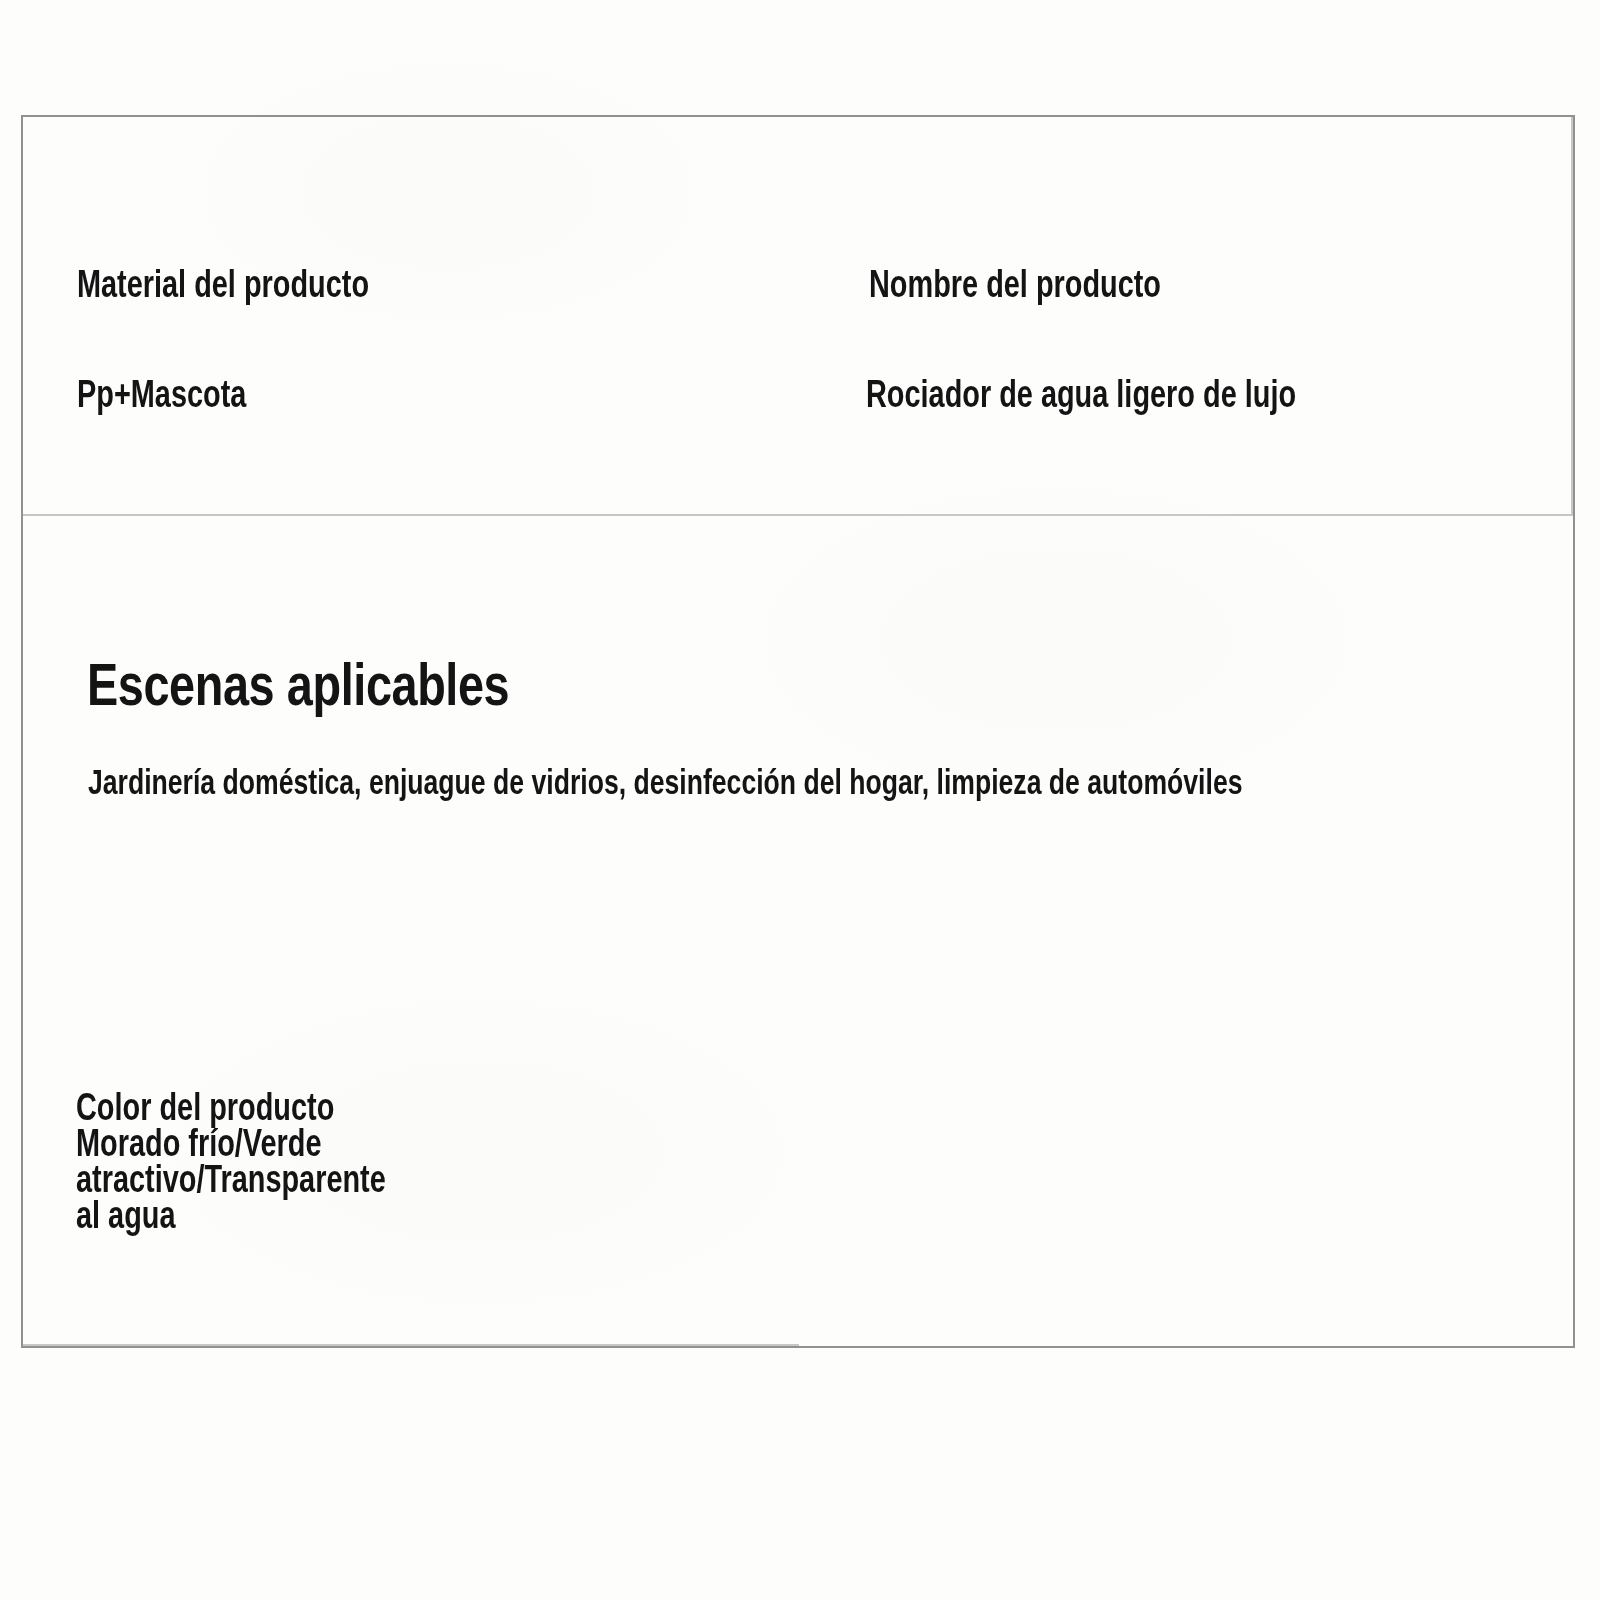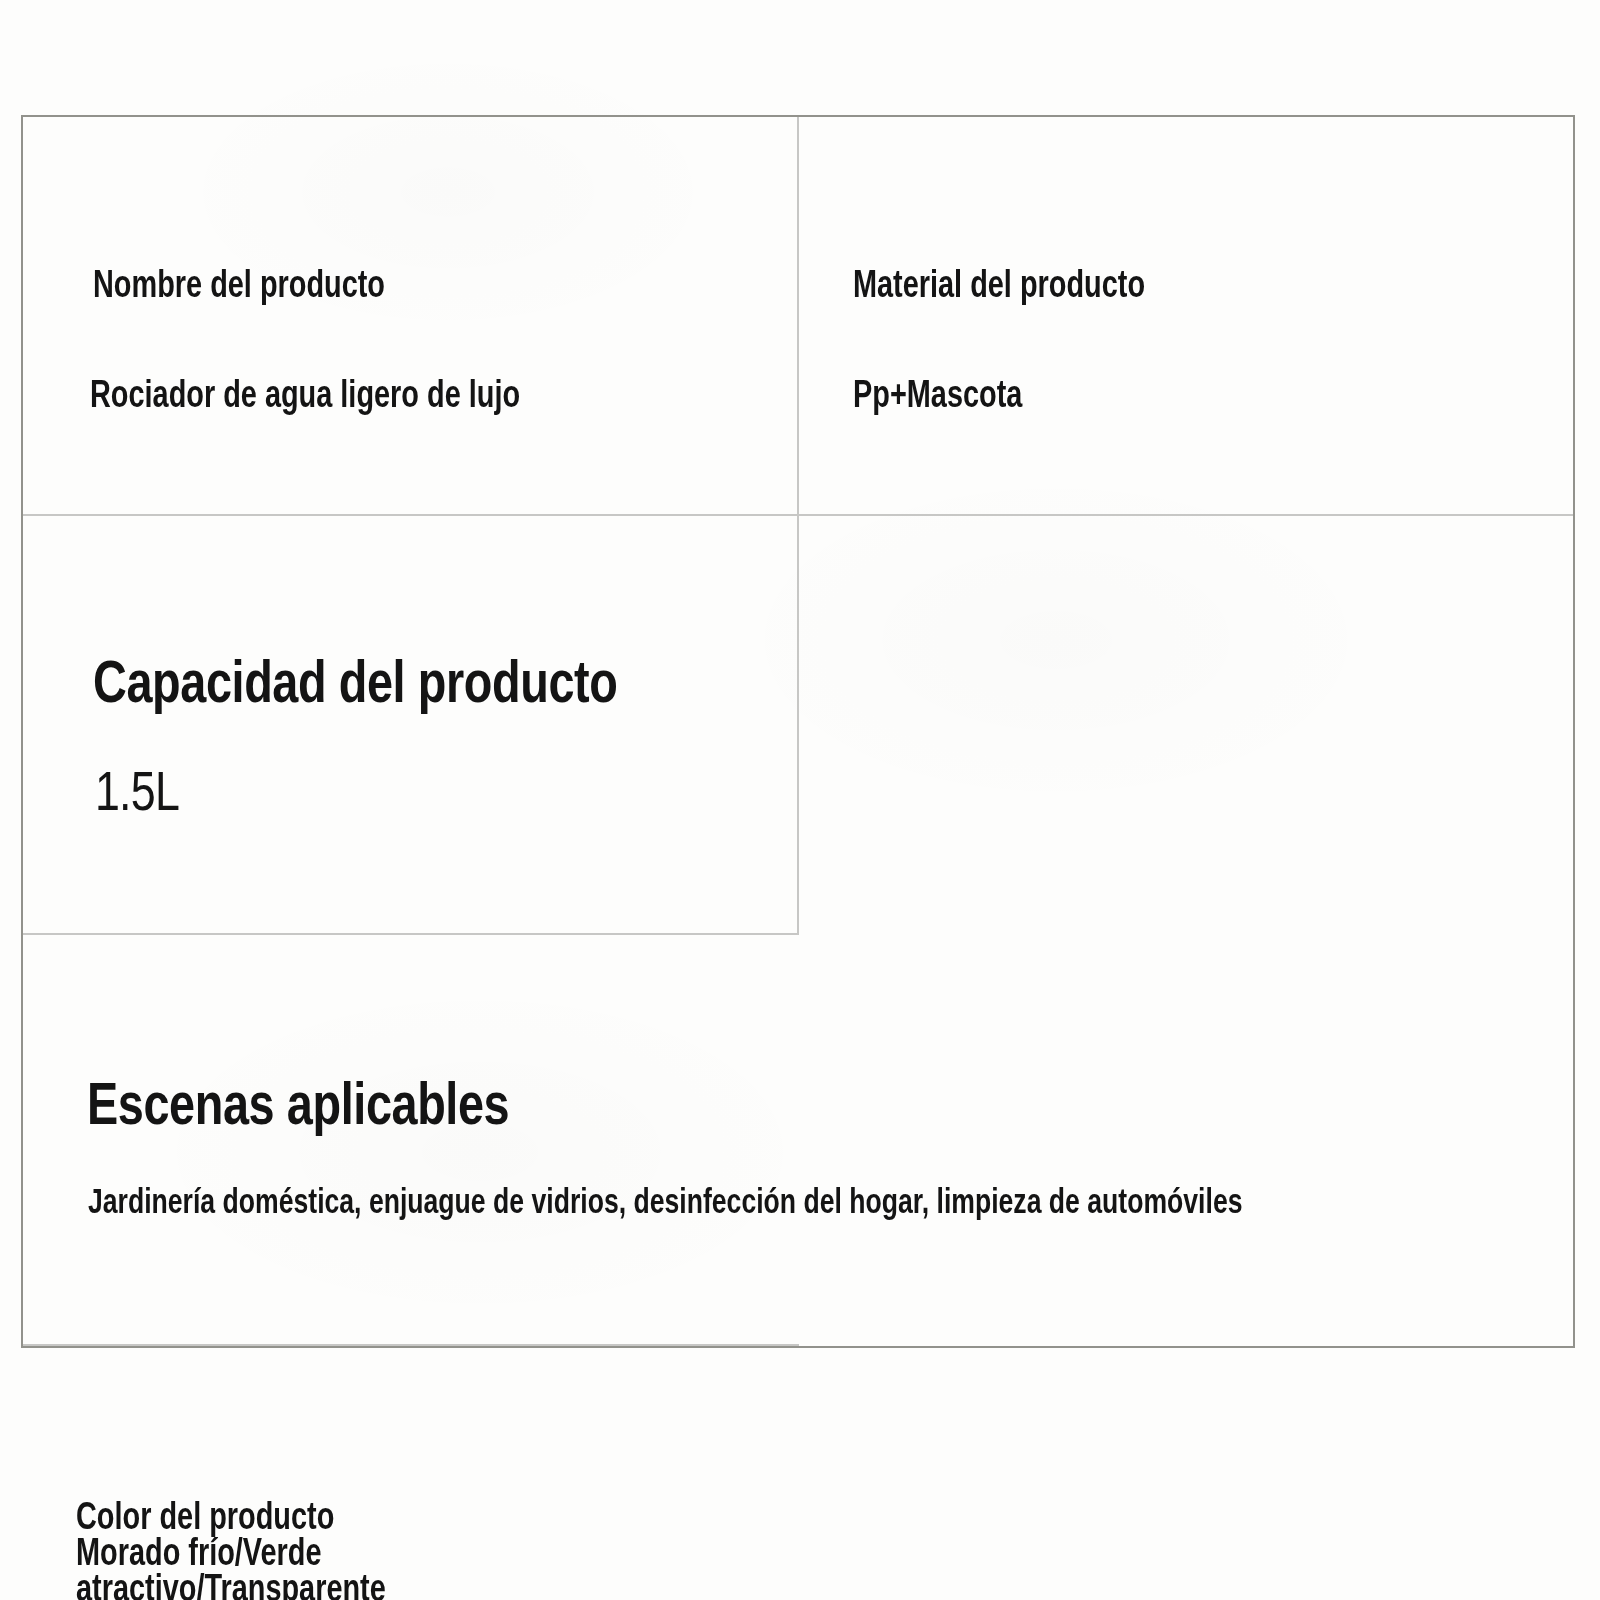--- a/index.html
+++ b/index.html
@@ -75,34 +75,30 @@
     font-weight: 700;
     transform: scaleX(0.76);
   }
 </style>
 </head>
 <body>
 
 <div class="canvas">
   <div class="spec-table">
 
-    <div class="cell cell--r cell--b">
-      <span class="txt label" style="left:70px; top:146px;">Nombre del producto</span>
-      <span class="txt label" style="left:67px; top:256px;">Rociador de agua ligero de lujo</span>
-    </div>
-
     <div class="cell cell--b">
       <span class="txt label" style="left:54px; top:146px;">Material del producto</span>
       <span class="txt label" style="left:54px; top:256px;">Pp+Mascota</span>
     </div>
 
     <div class="cell cell--r cell--b">
-      <span class="txt heading" style="left:70px; top:131px;">Capacidad del producto</span>
-      <span class="txt big-value" style="left:72px; top:243px;">1.5L</span>
+      <span class="txt label" style="left:70px; top:146px;">Nombre del producto</span>
+      <span class="txt label" style="left:67px; top:256px;">Rociador de agua ligero de lujo</span>
     </div>
+
 
     <div class="cell cell--span">
       <span class="txt heading" style="left:64px; top:134px;">Escenas aplicables</span>
       <span class="txt paragraph" style="left:65px; top:246px;">Jardinería doméstica, enjuague de vidrios, desinfección del hogar, limpieza de automóviles</span>
     </div>
 
     <div class="cell cell--b">
       <span class="txt label multiline" style="left:53px; top:154px;">Color del producto
 Morado frío/Verde
 atractivo/Transparente

